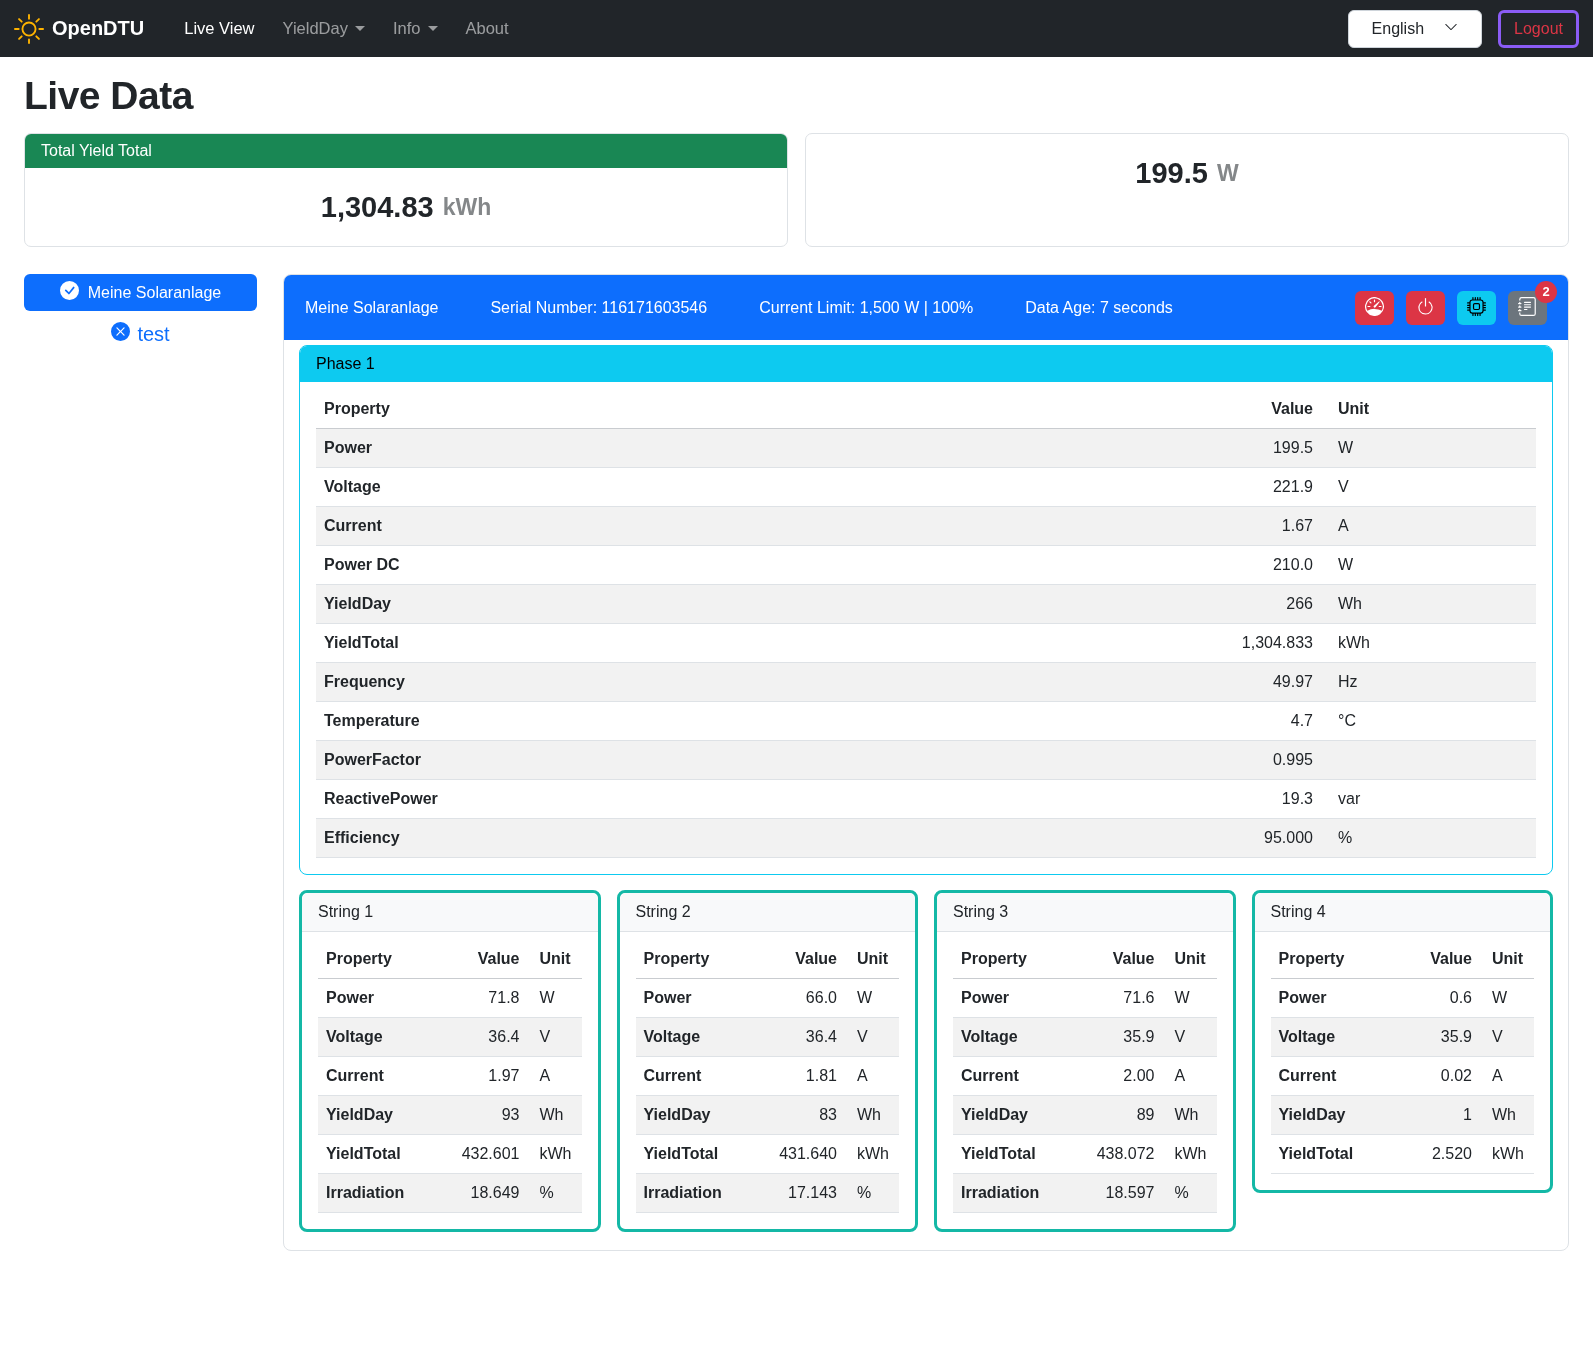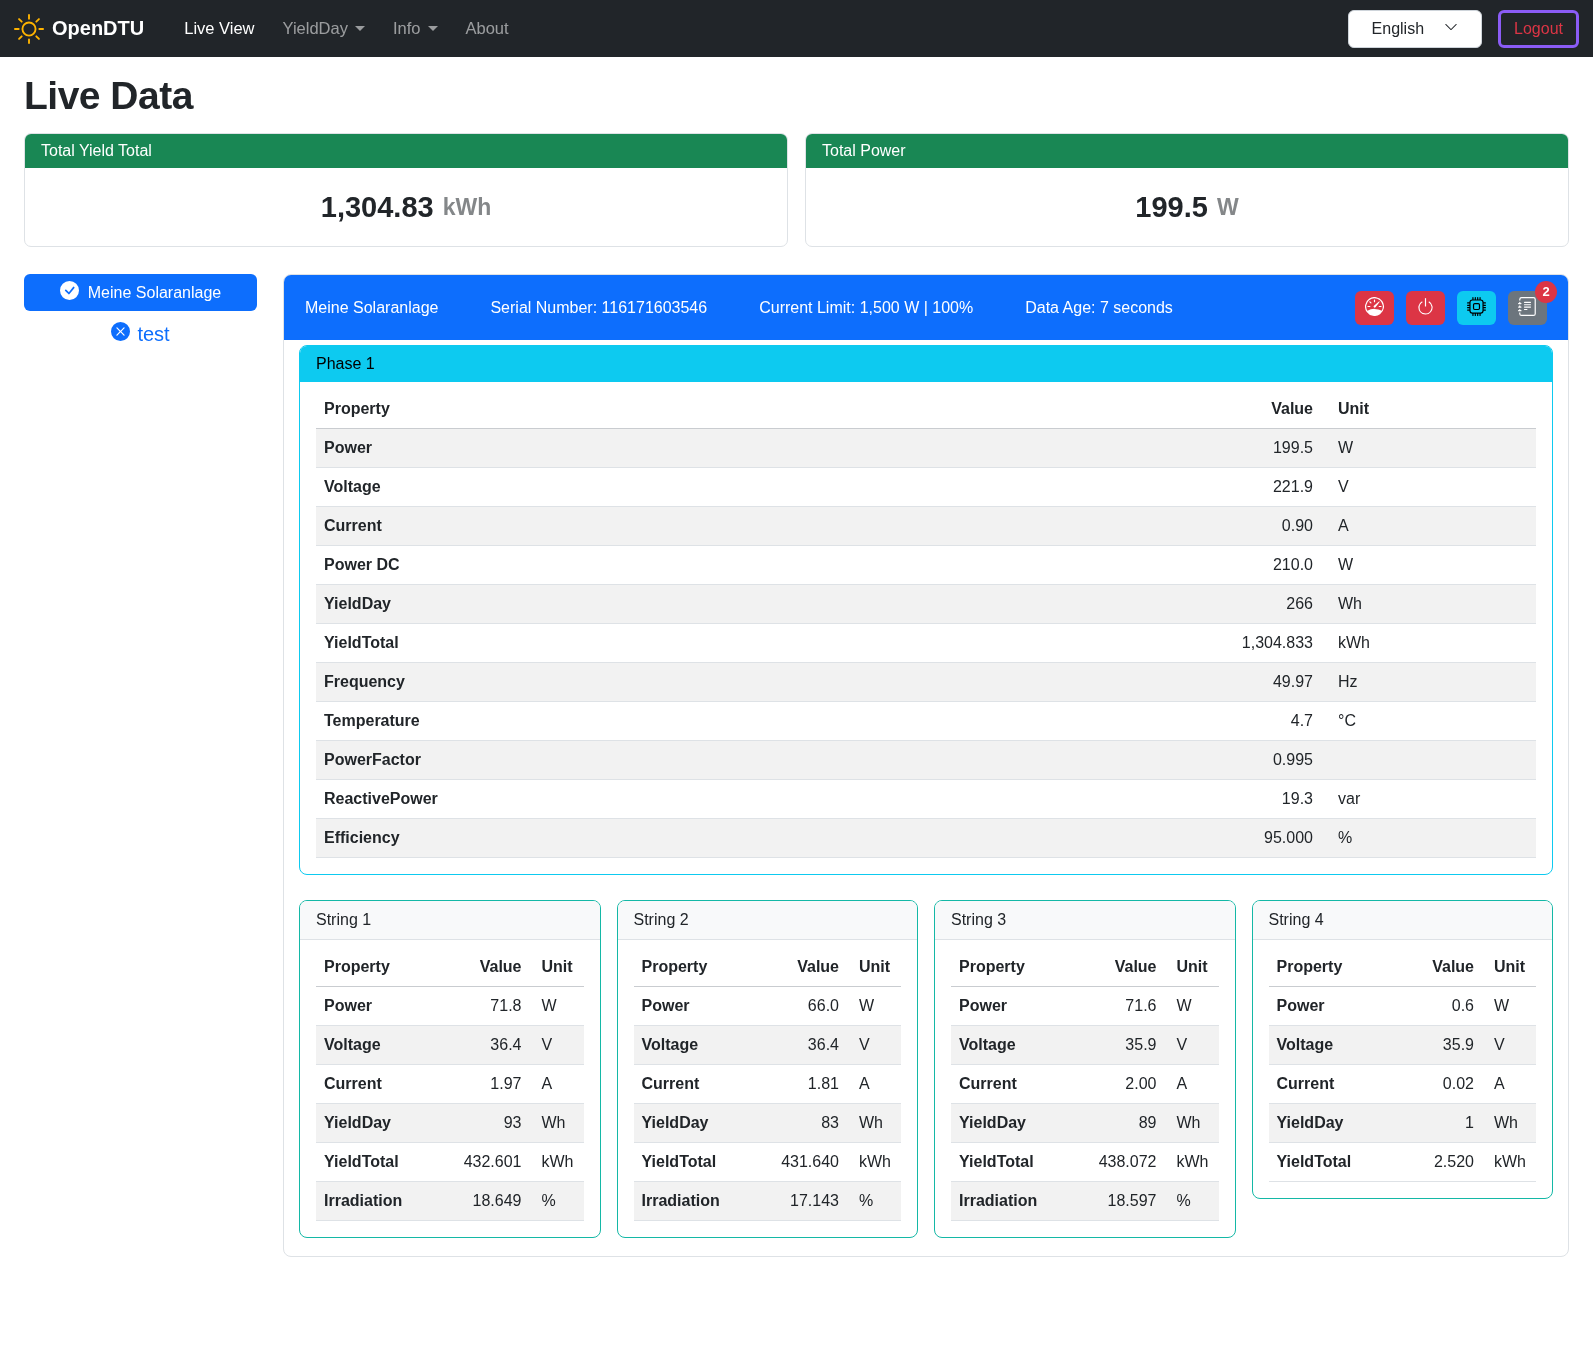--- a/index.html
+++ b/index.html
@@ -53,21 +53,21 @@
   .col-val  { text-align:right; }
   .col-unit { text-align:left; }
   
   .phase-card { border:1px solid #0dcaf0; border-radius:8px; overflow:hidden; margin-bottom:15px; }
   .phase-header { background:#0dcaf0; color:#000; padding:9px 16px; font-size:16px; }
   .phase-body { padding:8px 16px 16px; }
   .phase-body tbody tr:nth-child(odd) { background:#f2f2f2; }
   .phase-body .col-unit { width:215px; padding-left:17px; }
   
   .strings-row { display:flex; gap:16px; align-items:flex-start; }
-  .string-card { flex:1; border:1px solid #14b8a6; border-radius:8px; background:#fff;margin-top:10px; }
+  .string-card { flex:1; border:3px solid #14b8a6; border-radius:8px; background:#fff; }
   .string-header { background:#f8f9fa; border-bottom:1px solid #dee2e6; border-radius:7px 7px 0 0; padding:10px 16px; font-size:16px; }
   .string-body { padding:8px 16px 16px; }
   .string-body tbody tr:nth-child(even) { background:#f2f2f2; }
   .string-body .col-unit { width:54px; padding-left:12px; }
 </style>
 </head>
 <body>
 
 <header class="navbar">
   <div class="brand">
@@ -114,21 +114,20 @@
 
   <div class="cards-row">
       <div class="sum-card">
     <div class="sum-card-header">Total Yield Total</div>
     <div class="sum-card-body">
       <span class="sum-value">1,304.83</span>
       <span class="sum-unit">kWh</span>
     </div>
   </div>
       <div class="sum-card">
-    <div class="sum-card-header">Total Power</div>
     <div class="sum-card-body">
       <span class="sum-value">199.5</span>
       <span class="sum-unit">W</span>
     </div>
   </div>
     </div>
 
   <div class="content-row">
 
     <aside class="sidebar">
@@ -212,21 +211,21 @@
     <td class="col-val">199.5</td>
     <td class="col-unit">W</td>
   </tr>
                   <tr>
     <th class="col-prop">Voltage</th>
     <td class="col-val">221.9</td>
     <td class="col-unit">V</td>
   </tr>
                   <tr>
     <th class="col-prop">Current</th>
-    <td class="col-val">0.90</td>
+    <td class="col-val">1.67</td>
     <td class="col-unit">A</td>
   </tr>
                   <tr>
     <th class="col-prop">Power DC</th>
     <td class="col-val">210.0</td>
     <td class="col-unit">W</td>
   </tr>
                   <tr>
     <th class="col-prop">YieldDay</th>
     <td class="col-val">266</td>

